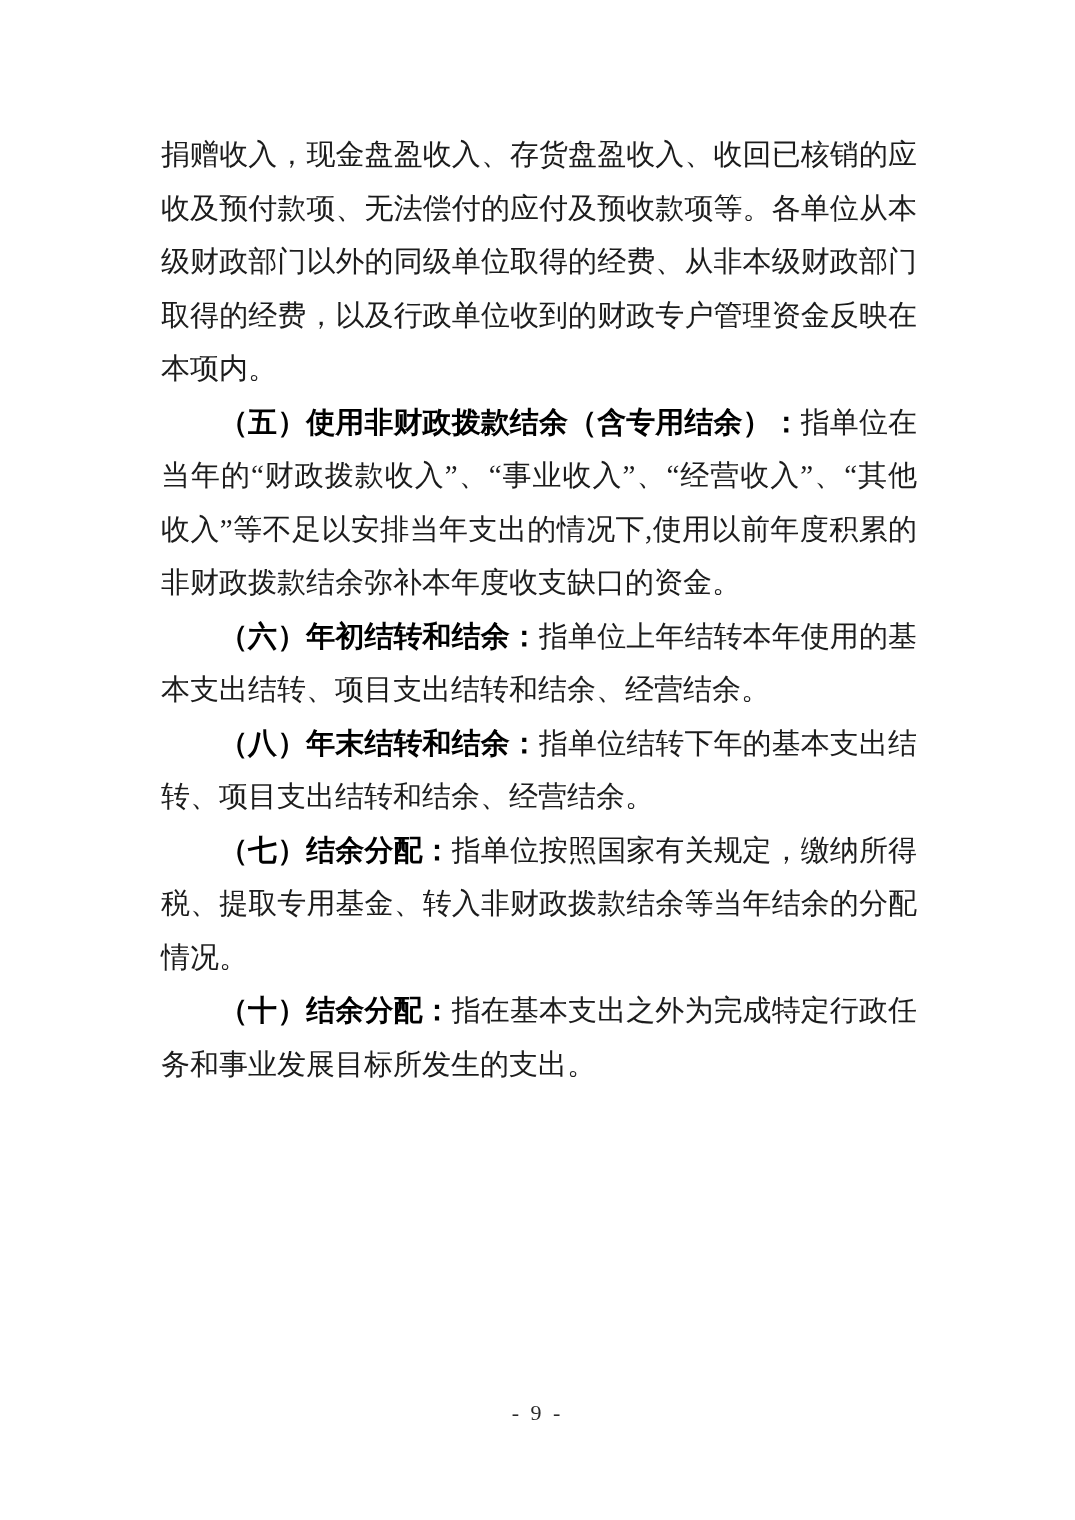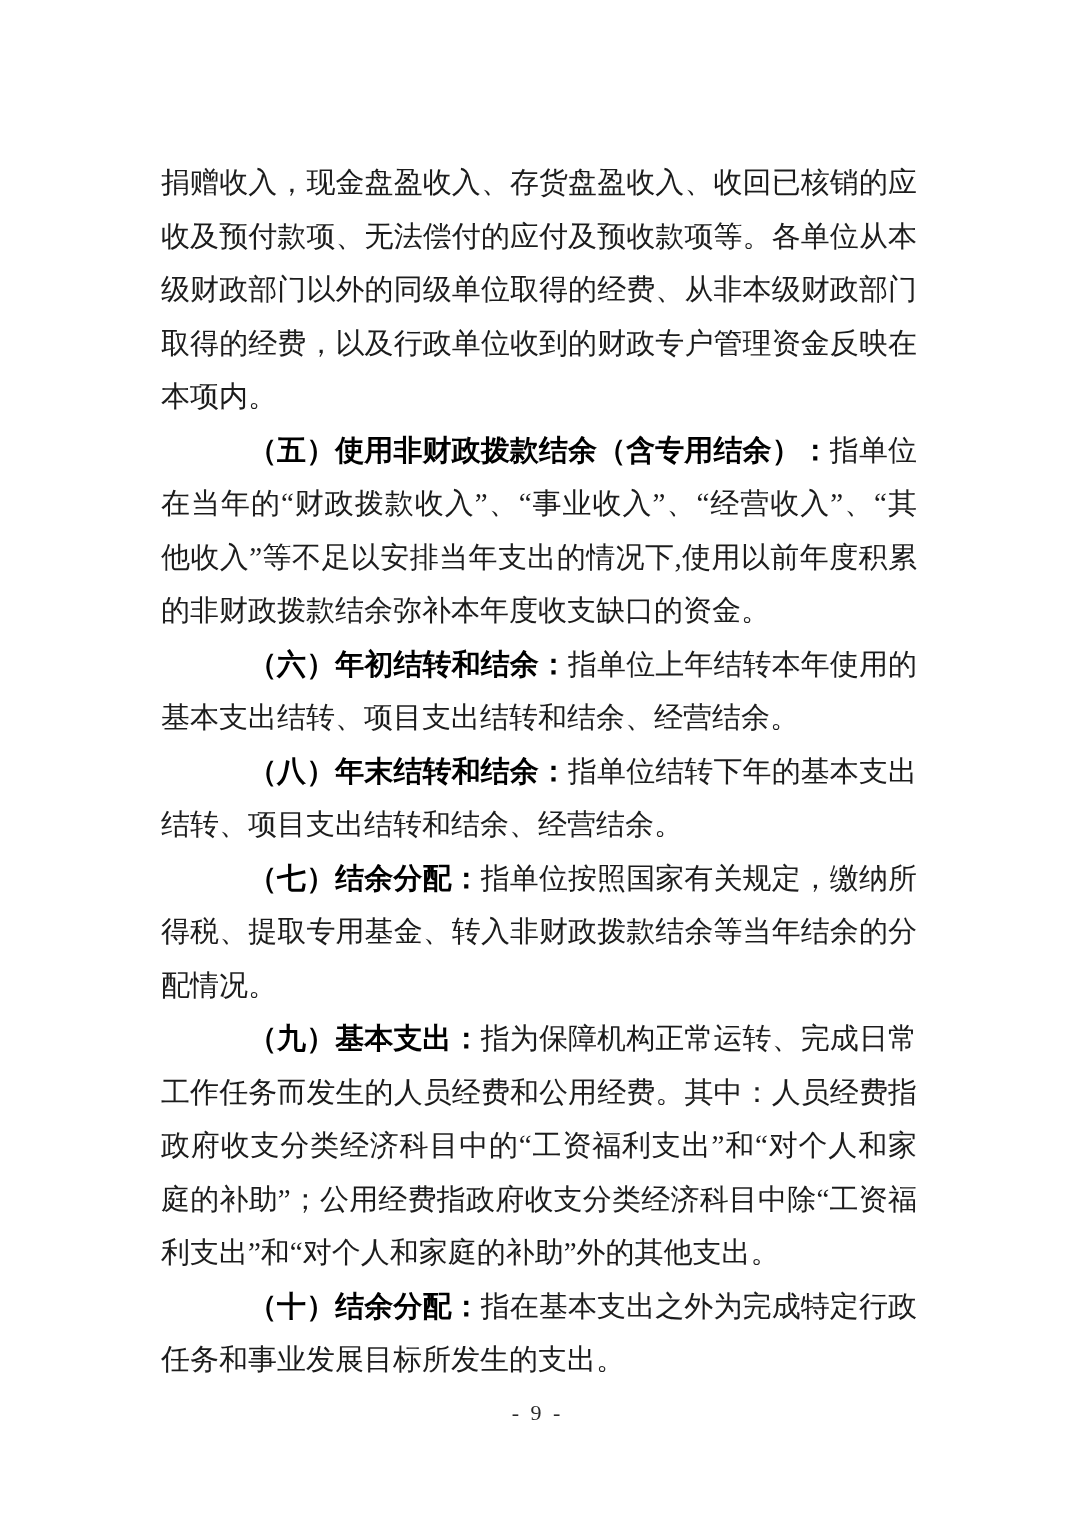--- a/index.html
+++ b/index.html
@@ -14,37 +14,36 @@
     position: relative;
     width: 1075px;
     height: 1520px;
     background: #ffffff;
     overflow: hidden;
     color: #1c1c1c;
   }
   .content {
     position: absolute;
     left: 161px;
-    top: 156px;
+    top: 128px;
     width: 756px;
     font-size: 29px;
     line-height: 53.5px;
     text-align: justify;
     text-justify: inter-character;
   }
   .para {
     margin: 0;
     padding: 0;
     word-break: break-all;
   }
   .para.indent { text-indent: 58px; }
   .para .lead {
     font-weight: 700;
     color: #000000;
-    margin-left: 29px;
   }
   .para .body-text { color: #1c1c1c; }
   .footer {
     position: absolute;
     left: 0;
     top: 1398px;
     width: 100%;
     text-align: center;
     font-size: 22px;
     line-height: 30px;
@@ -62,20 +61,19 @@
       <p class="para"><span class="body-text">捐赠收入，现金盘盈收入、存货盘盈收入、收回已核销的应收及预付款项、无法偿付的应付及预收款项等。各单位从本级财政部门以外的同级单位取得的经费、从非本级财政部门取得的经费，以及行政单位收到的财政专户管理资金反映在本项内。</span></p>
 
       <p class="para indent"><span class="lead">（五）使用非财政拨款结余（含专用结余）：</span><span class="body-text">指单位在当年的“财政拨款收入”、“事业收入”、“经营收入”、“其他收入”等不足以安排当年支出的情况下,使用以前年度积累的非财政拨款结余弥补本年度收支缺口的资金。</span></p>
 
       <p class="para indent"><span class="lead">（六）年初结转和结余：</span><span class="body-text">指单位上年结转本年使用的基本支出结转、项目支出结转和结余、经营结余。</span></p>
 
       <p class="para indent"><span class="lead">（八）年末结转和结余：</span><span class="body-text">指单位结转下年的基本支出结转、项目支出结转和结余、经营结余。</span></p>
 
       <p class="para indent"><span class="lead">（七）结余分配：</span><span class="body-text">指单位按照国家有关规定，缴纳所得税、提取专用基金、转入非财政拨款结余等当年结余的分配情况。</span></p>
 
-      <p class="para indent"><span class="lead">（九）基本支出：</span><span class="body-text">指为保障机构正常运转、完成日常工作任务而发生的人员经费和公用经费。其中：人员经费指政府收支分类经济科目中的“工资福利支出”和“对个人和家庭的补助”；公用经费指政府收支分类经济科目中除“工资福利支出”和“对个人和家庭的补助”外的其他支出。</span></p>
 
       <p class="para indent"><span class="lead">（十）结余分配：</span><span class="body-text">指在基本支出之外为完成特定行政任务和事业发展目标所发生的支出。</span></p>
     </div>
 
   <div class="footer">- 9 -</div>
 
 </div>
 
 </body></html>

